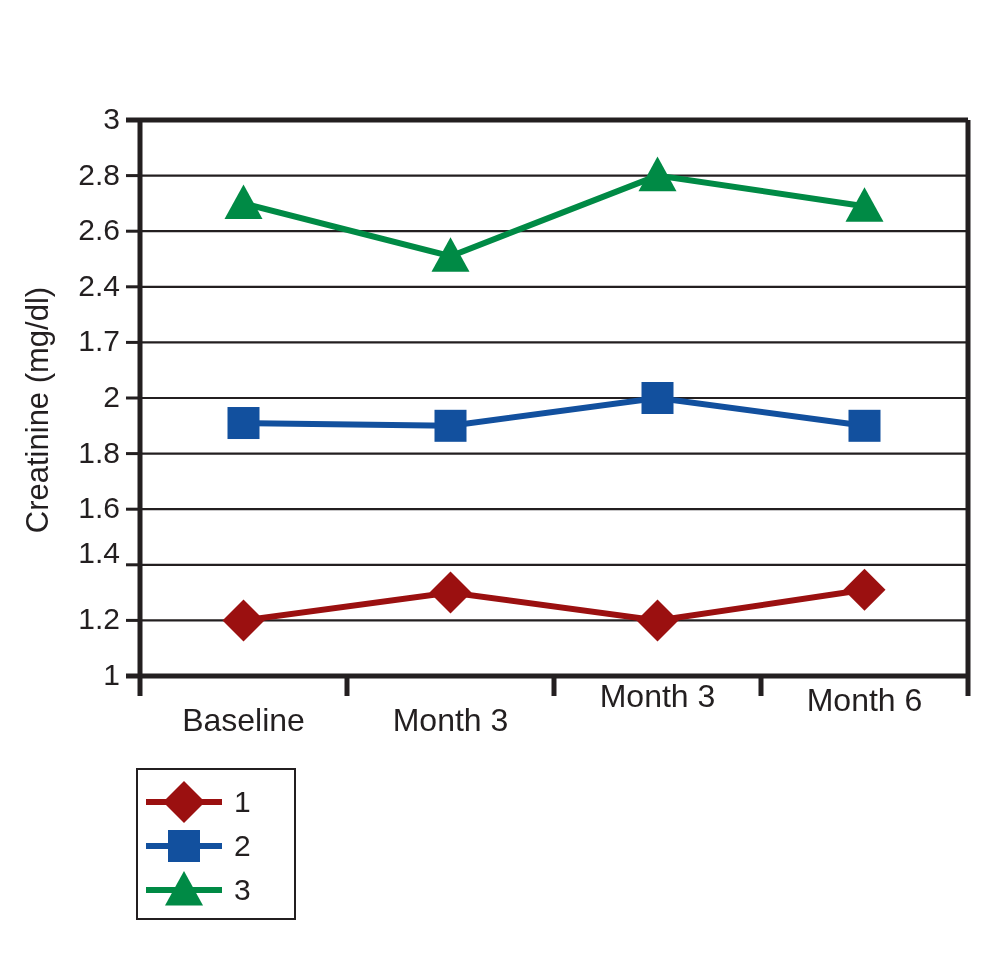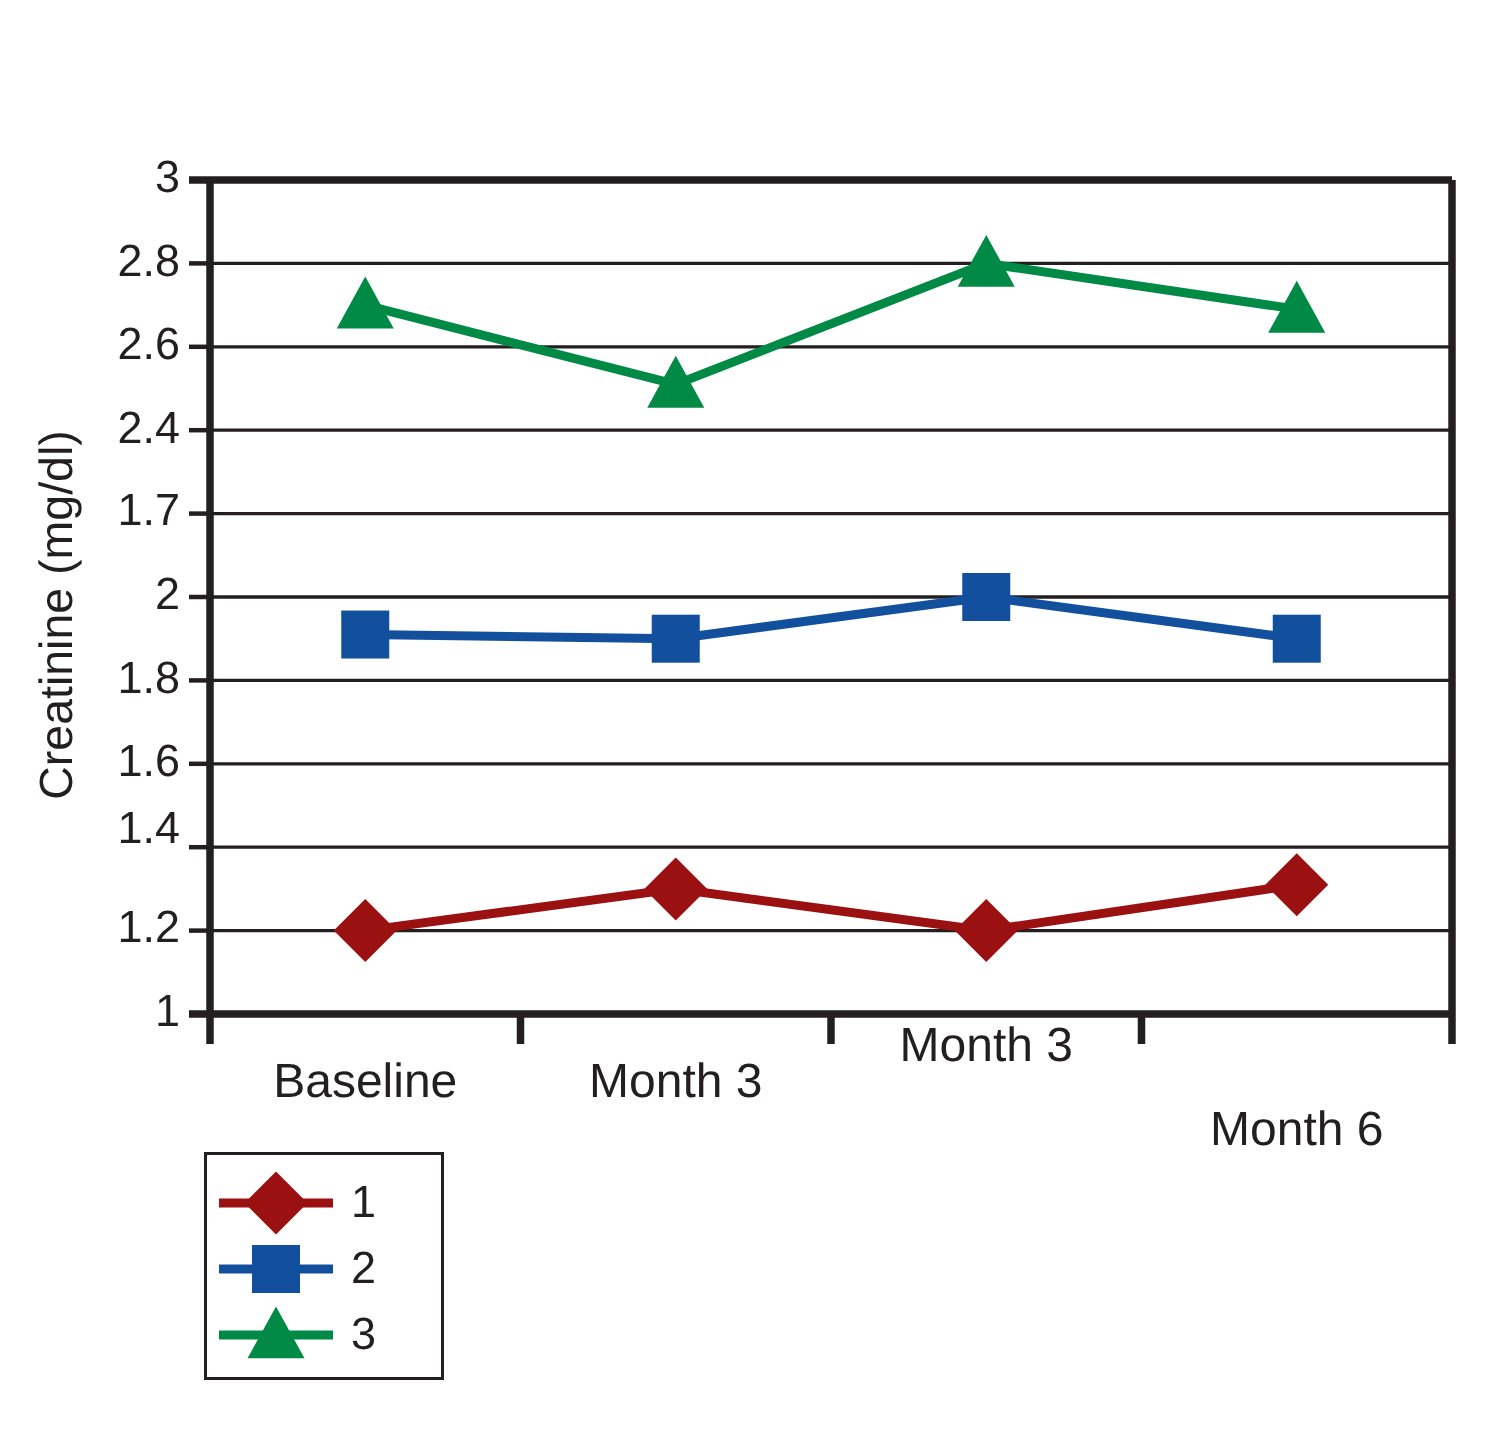--- a/index.html
+++ b/index.html
@@ -184,21 +184,21 @@
       <div class="y-tick-label" style="left: 8px; top: 326.4px;">1.7</div>
       <div class="y-tick-label" style="left: 8px; top: 270.8px;">2.4</div>
       <div class="y-tick-label" style="left: 8px; top: 215.2px;">2.6</div>
       <div class="y-tick-label" style="left: 8px; top: 159.6px;">2.8</div>
       <div class="y-tick-label" style="left: 8px; top: 104px;">3</div>
     </div>
   <div id="x-labels">
       <div class="x-tick-label" style="left: 140px; width: 207px; top: 704px;">Baseline</div>
       <div class="x-tick-label" style="left: 347px; width: 207px; top: 704px;">Month 3</div>
       <div class="x-tick-label" style="left: 554px; width: 207px; top: 680px;">Month 3</div>
-      <div class="x-tick-label" style="left: 761px; width: 207px; top: 736px;">Month 6</div>
+      <div class="x-tick-label" style="left: 761px; width: 207px; top: 684px;">Month 6</div>
     </div>
 
   <div class="legend-box">
     <div id="legend-rows">
         <div class="legend-row" style="top: 10px;">
           <div class="legend-swatch"><svg width="92" height="44">
               <line x1="8" x2="84" y1="22" y2="22" stroke="#9B1010" stroke-width="6"></line>
               <polygon points="46,1 67,22 46,43 25,22" fill="#9B1010"></polygon>
             </svg></div>
           <span class="legend-label">1</span>

